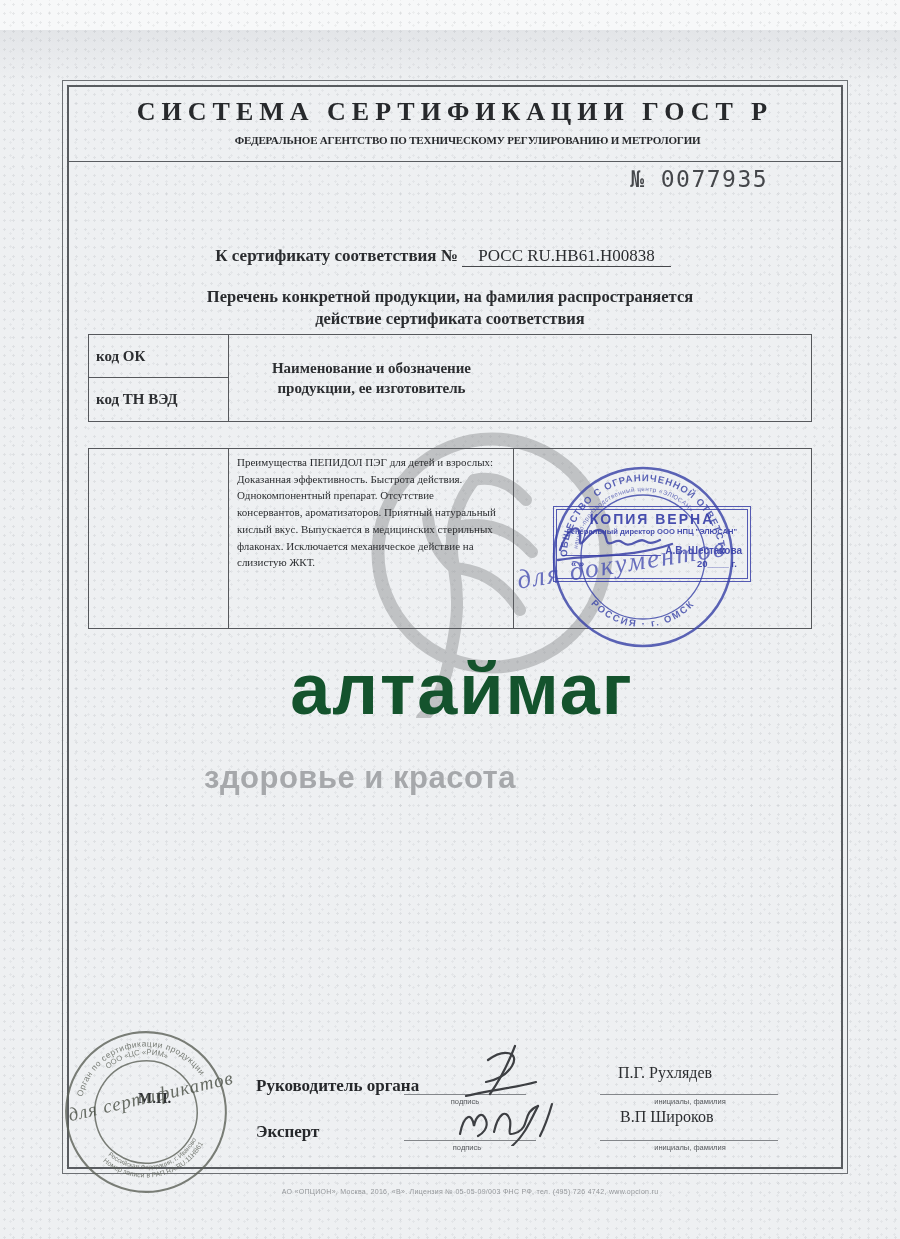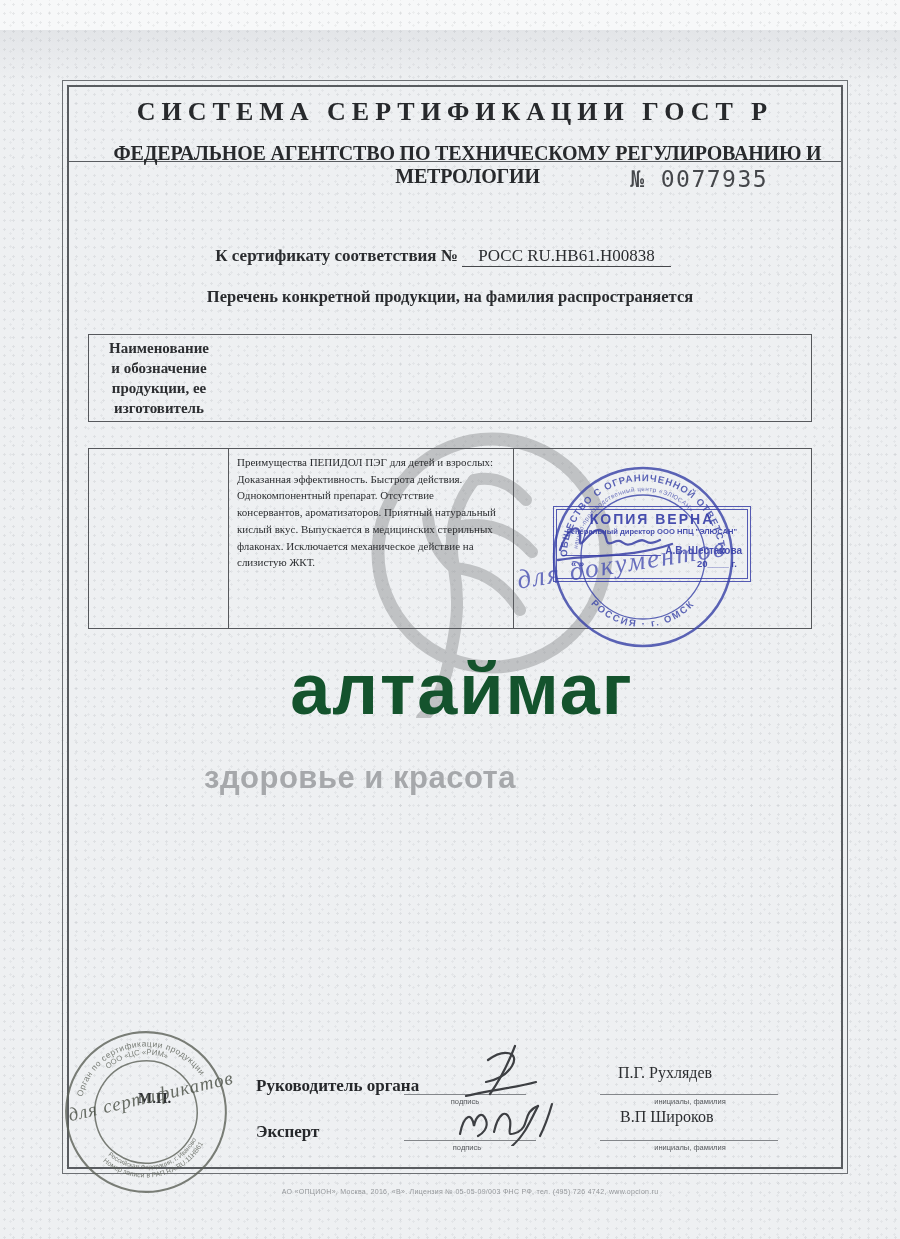--- a/index.html
+++ b/index.html
@@ -22,21 +22,21 @@
     background:linear-gradient(#e3e5e8, rgba(238,240,242,0));z-index:0;}
 
   
   .frame-outer{position:absolute;left:62px;top:80px;width:784px;height:1092px;
     border:1.5px solid #6d7074;z-index:2;}
   .frame-inner{position:absolute;inset:4px;border:2px solid #595c60;}
   .titlebar{position:absolute;top:0;left:0;right:0;height:74px;
     border-bottom:1.5px solid #595c60;text-align:center;}
   .sys-title{margin:0;padding-top:10px;font-size:26px;font-weight:bold;
     letter-spacing:6px;color:#27292c;}
-  .agency{margin:12px;padding-top:3px;font-size:20px;font-weight:bold;
+  .agency{margin:4px;padding-top:3px;font-size:11px;font-weight:bold;
     letter-spacing:-0.2px;color:#27292c;padding-left:25px;}
 
   .form-number{position:absolute;left:630px;top:166px;width:220px;z-index:3;
     font-family:"DejaVu Sans Mono", monospace;font-size:23px;color:#45474b;letter-spacing:1.5px;}
 
   .doc-title{position:absolute;left:0;top:198px;width:886px;text-align:center;z-index:3;
     font-size:26px;font-weight:bold;letter-spacing:3px;color:#222427;}
 
   .cert-line{position:absolute;left:0;top:246px;width:886px;text-align:center;z-index:3;
     font-size:17px;font-weight:bold;color:#2a2c2f;}
@@ -128,35 +128,40 @@
   <div class="form-number">№ 0077935</div>
 
 
   <div class="cert-line">
     <span>К сертификату соответствия №</span>
     <span class="val">РОСС RU.HB61.H00838</span>
   </div>
 
   <div class="subtitle">
     <div>Перечень конкретной продукции,  на фамилия распространяется</div>
+    <div>действие сертификата соответствия</div>
   </div>
 
   <svg class="tree-wm" viewBox="0 0 300 300">
     <g fill="none" stroke="#8f9193" stroke-linecap="round">
       <circle cx="150" cy="135" r="114" stroke-width="13"></circle>
       <path d="M105,252 C115,210 118,185 112,150 C106,118 112,88 132,62" stroke-width="12"></path>
       <path d="M112,150 C140,152 162,166 178,192" stroke-width="12"></path>
       <path d="M120,108 C148,104 170,112 190,134" stroke-width="12"></path>
       <path d="M132,62 C150,58 168,64 184,82" stroke-width="12"></path>
       <path d="M112,150 C96,136 88,120 86,100" stroke-width="12"></path>
       <path d="M105,252 C100,272 92,290 80,300" stroke-width="12"></path>
     </g>
   </svg>
 
   <div class="thead">
+    <div class="tc">
+      <div class="c1top">код ОК</div>
+      <div class="c1bot">код ТН ВЭД</div>
+    </div>
     <div class="tc hcell">Наименование и обозначение продукции, ее изготовитель</div>
   </div>
 
   <div class="tbody">
     <div class="tc"></div>
     <div class="tc body-text">Преимущества ПЕПИДОЛ ПЭГ для детей и взрослых: Доказанная эффективность. Быстрота действия. Однокомпонентный препарат. Отсутствие консервантов, ароматизаторов. Приятный натуральный кислый вкус. Выпускается в медицинских стерильных флаконах. Исключается механическое действие на слизистую ЖКТ.</div>
     <div class="tc"></div>
   </div>
 
   <svg class="round-stamp" viewBox="0 0 190 190">

